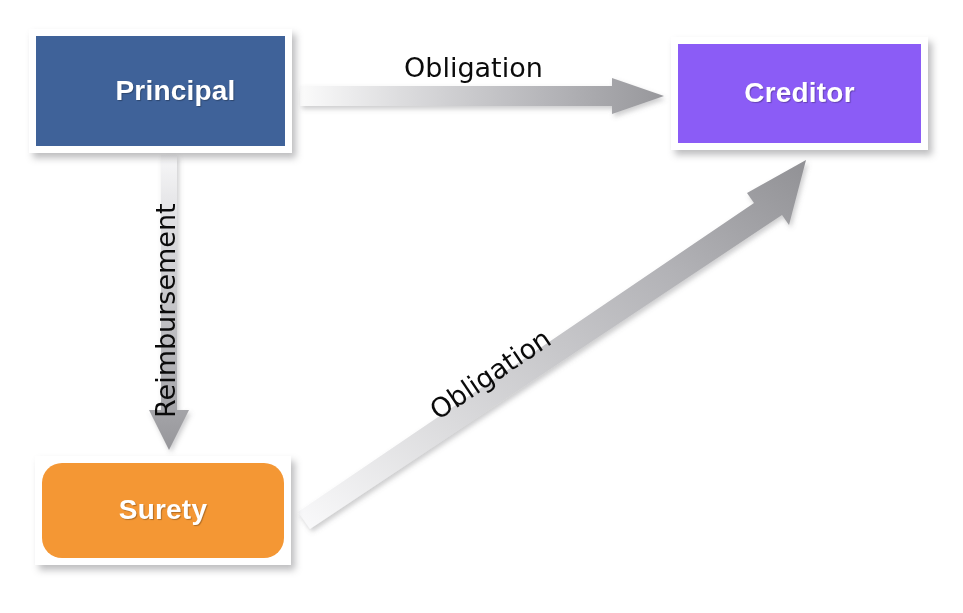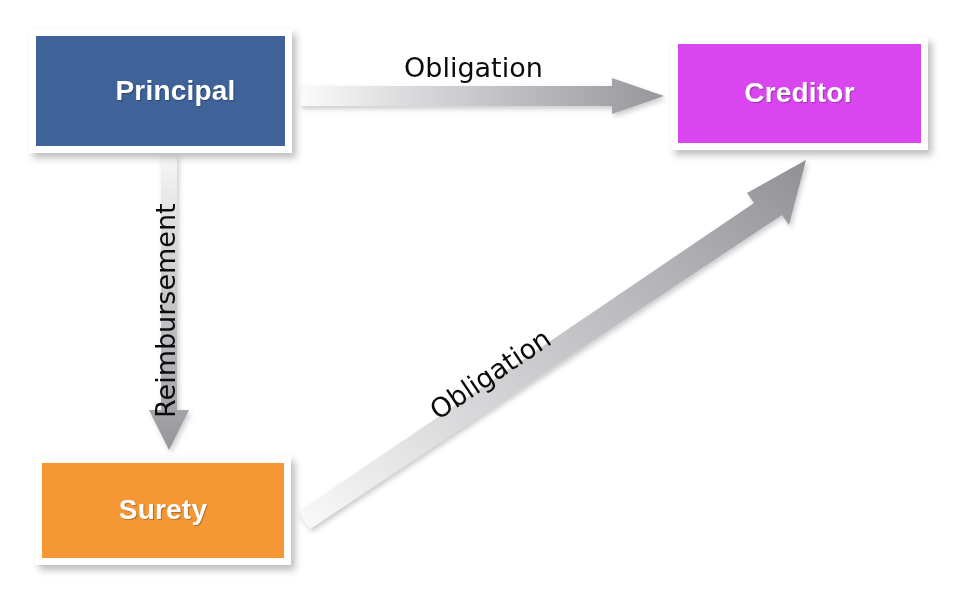--- a/index.html
+++ b/index.html
@@ -39,24 +39,24 @@
     font-weight: bold;
     letter-spacing: 0.2px;
     text-shadow: 1px 1px 1px rgba(0,0,0,0.28);
   }
   .node-line { display: block; line-height: 1.17; }
 
   #box-principal { left: 29px; top: 29px; width: 263px; height: 124px; }
   #box-principal .node-fill { background: #3F6299; font-size: 28px; padding-left: 30px; }
 
   #box-creditor { left: 671px; top: 37px; width: 257px; height: 113px; }
-  #box-creditor .node-fill { background: #d946ef; font-size: 28px; }
+  #box-creditor .node-fill { background: #8b5cf6; font-size: 28px; }
 
   #box-surety { left: 35px; top: 456px; width: 256px; height: 109px; }
-  #box-surety .node-fill { background: #F49734; font-size: 28px; }
+  #box-surety .node-fill { background: #F49734; font-size: 28px; border-radius: 20px; }
 
   
   #arrow-layer {
     position: absolute;
     left: 0; top: 0;
     width: 963px;
     height: 613px;
   }
 
   

